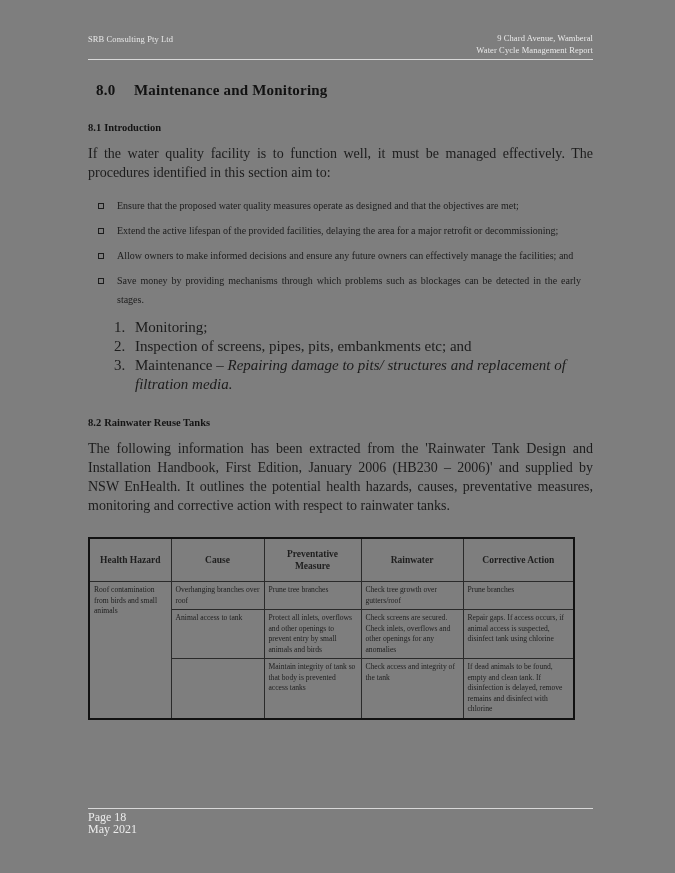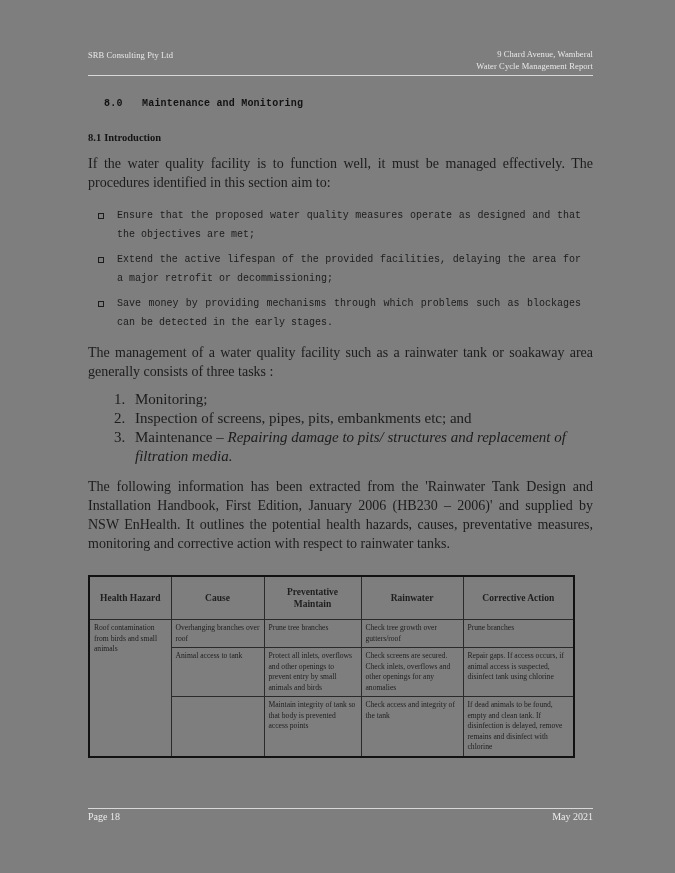--- a/index.html
+++ b/index.html
@@ -17,21 +17,21 @@
   .page {
     position: relative;
     width: 675px;
     height: 873px;
     background: #7e7e7e;
     box-sizing: border-box;
   }
   .content {
     position: absolute;
     left: 88px;
-    top: 48px;
+    top: 32px;
     width: 505px;
   }
 
   
   .doc-header {
     display: flex;
     justify-content: space-between;
     align-items: flex-start;
     font-size: 8.5px;
     line-height: 12px;
@@ -47,26 +47,25 @@
   }
   .hdr-rule {
     border: 0;
     border-top: 1px solid #d8d8d8;
     margin: 3px 0 0 0;
     height: 0;
   }
 
   
   h1.sec-title {
-    font-size: 10px;
+    font-size: 15px;
     font-weight: bold;
-    margin: 22px 0 0 16px;
+    margin: 22px 0 0 8px;
     color: #121212;
     letter-spacing: .2px;
-    font-family: Liberation Mono, monospace;
   }
   h1.sec-title .num { display: inline-block; width: 38px; }
   h2.sub-title {
     font-size: 10.5px;
     font-weight: bold;
     margin: 23px 0 0 0;
     color: #141414;
   }
   h2.sub-title .num { margin-right: 3px; }
 
@@ -75,21 +74,20 @@
     font-size: 14px;
     line-height: 19px;
     margin: 11px 0 0 0;
     text-align: justify;
     color: #1c1c1c;
   }
   ul.bullets {
     list-style: none;
     margin: 14px 12px 0 0;
     padding: 0;
-    font-family: Liberation Mono, monospace;
   }
   ul.bullets li {
     position: relative;
     font-size: 10px;
     line-height: 19px;
     margin: 0 0 6px 0;
     padding-left: 29px;
     text-align: justify;
     color: #1c1c1c;
   }
@@ -167,24 +165,25 @@
     width: 505px;
   }
   .ftr-rule {
     border: 0;
     border-top: 1px solid #d8d8d8;
     margin: 0 0 2px 0;
     height: 0;
   }
   .ftr-row {
     display: flex;
-    justify-content: space-between;
-    font-size: 10px;
+    justify-content: flex-start;
+    font-size: 12px;
     line-height: 12px;
     color: #ececec;
+    flex-direction: column;
   }
 </style>
 </head>
 <body>
 
 <div class="page">
 
   <div class="content">
 
     <div class="doc-header">
@@ -202,68 +201,71 @@
 
     <h2 class="sub-title">
       <span class="num">8.1</span><span>Introduction</span>
     </h2>
 
     <p class="body">If the water quality facility is to function well, it must be managed effectively.  The procedures identified in this section aim to:</p>
 
     <ul class="bullets">
       <li>Ensure that the proposed water quality measures operate as designed and that the objectives are met;</li>
       <li>Extend the active lifespan of the provided facilities, delaying the area for a major retrofit or decommissioning;</li>
+      <li>Allow owners to make informed decisions and ensure any future owners can effectively manage the facilities; and</li>
       <li>Save money by providing mechanisms through which problems such as blockages can be detected in the early stages.</li>
     </ul>
 
-    <p class="body">The management of a water quality facility such as a rainwater tank or soakaway area generally consists of three tasks :</p>
 
     <ol class="tasks">
       <li><span>Monitoring;</span><i></i></li>
       <li><span>Inspection of screens, pipes, pits, embankments etc; and</span><i></i></li>
       <li><span>Maintenance – </span><i>Repairing damage to pits/ structures and replacement of filtration media.</i></li>
     </ol>
 
+    <h2 class="sub-title">
+      <span class="num">8.2</span><span>Rainwater Reuse Tanks</span>
+    </h2>
 
     <p class="body">The following information has been extracted from the 'Rainwater Tank Design and Installation Handbook, First Edition, January 2006 (HB230 – 2006)' and supplied by NSW EnHealth. It outlines the potential health hazards, causes, preventative measures, monitoring and corrective action with respect to rainwater tanks.</p>
 
     <table class="haz">
       <colgroup>
         <col class="c1">
           <col class="c2">
           <col class="c3">
           <col class="c4">
           <col class="c5">
       </colgroup>
       <thead>
         <tr>
           <th>Health Hazard</th>
           <th>Cause</th>
-          <th>Preventative Maintain</th>
+          <th>Preventative Measure</th>
           <th>Rainwater</th>
           <th>Corrective Action</th>
         </tr>
       </thead>
       <tbody>
         <tr>
           <td rowspan="3" class="tall-blank">Roof contamination from birds and small animals</td>
           <td>Overhanging branches over roof</td>
           <td>Prune tree branches</td>
           <td>Check tree growth over gutters/roof</td>
           <td>Prune branches</td>
         </tr>
         <tr>
           <td>Animal access to tank</td>
           <td>Protect all inlets, overflows and other openings to prevent entry by small animals and birds</td>
           <td>Check screens are secured. Check inlets, overflows and other openings for any anomalies</td>
           <td>Repair gaps. If access occurs, if animal access is suspected, disinfect tank using chlorine</td>
         </tr>
         <tr>
           <td></td>
-          <td>Maintain integrity of tank so that body is prevented access points</td>
+          <td>Maintain integrity of tank so that body is prevented access tanks</td>
           <td>Check access and integrity of the tank</td>
           <td>If dead animals to be found, empty and clean tank. If disinfection is delayed, remove remains and disinfect with chlorine</td>
         </tr>
       </tbody>
     </table>
 
   </div>
 
   <div class="doc-footer">
     <hr class="ftr-rule">

